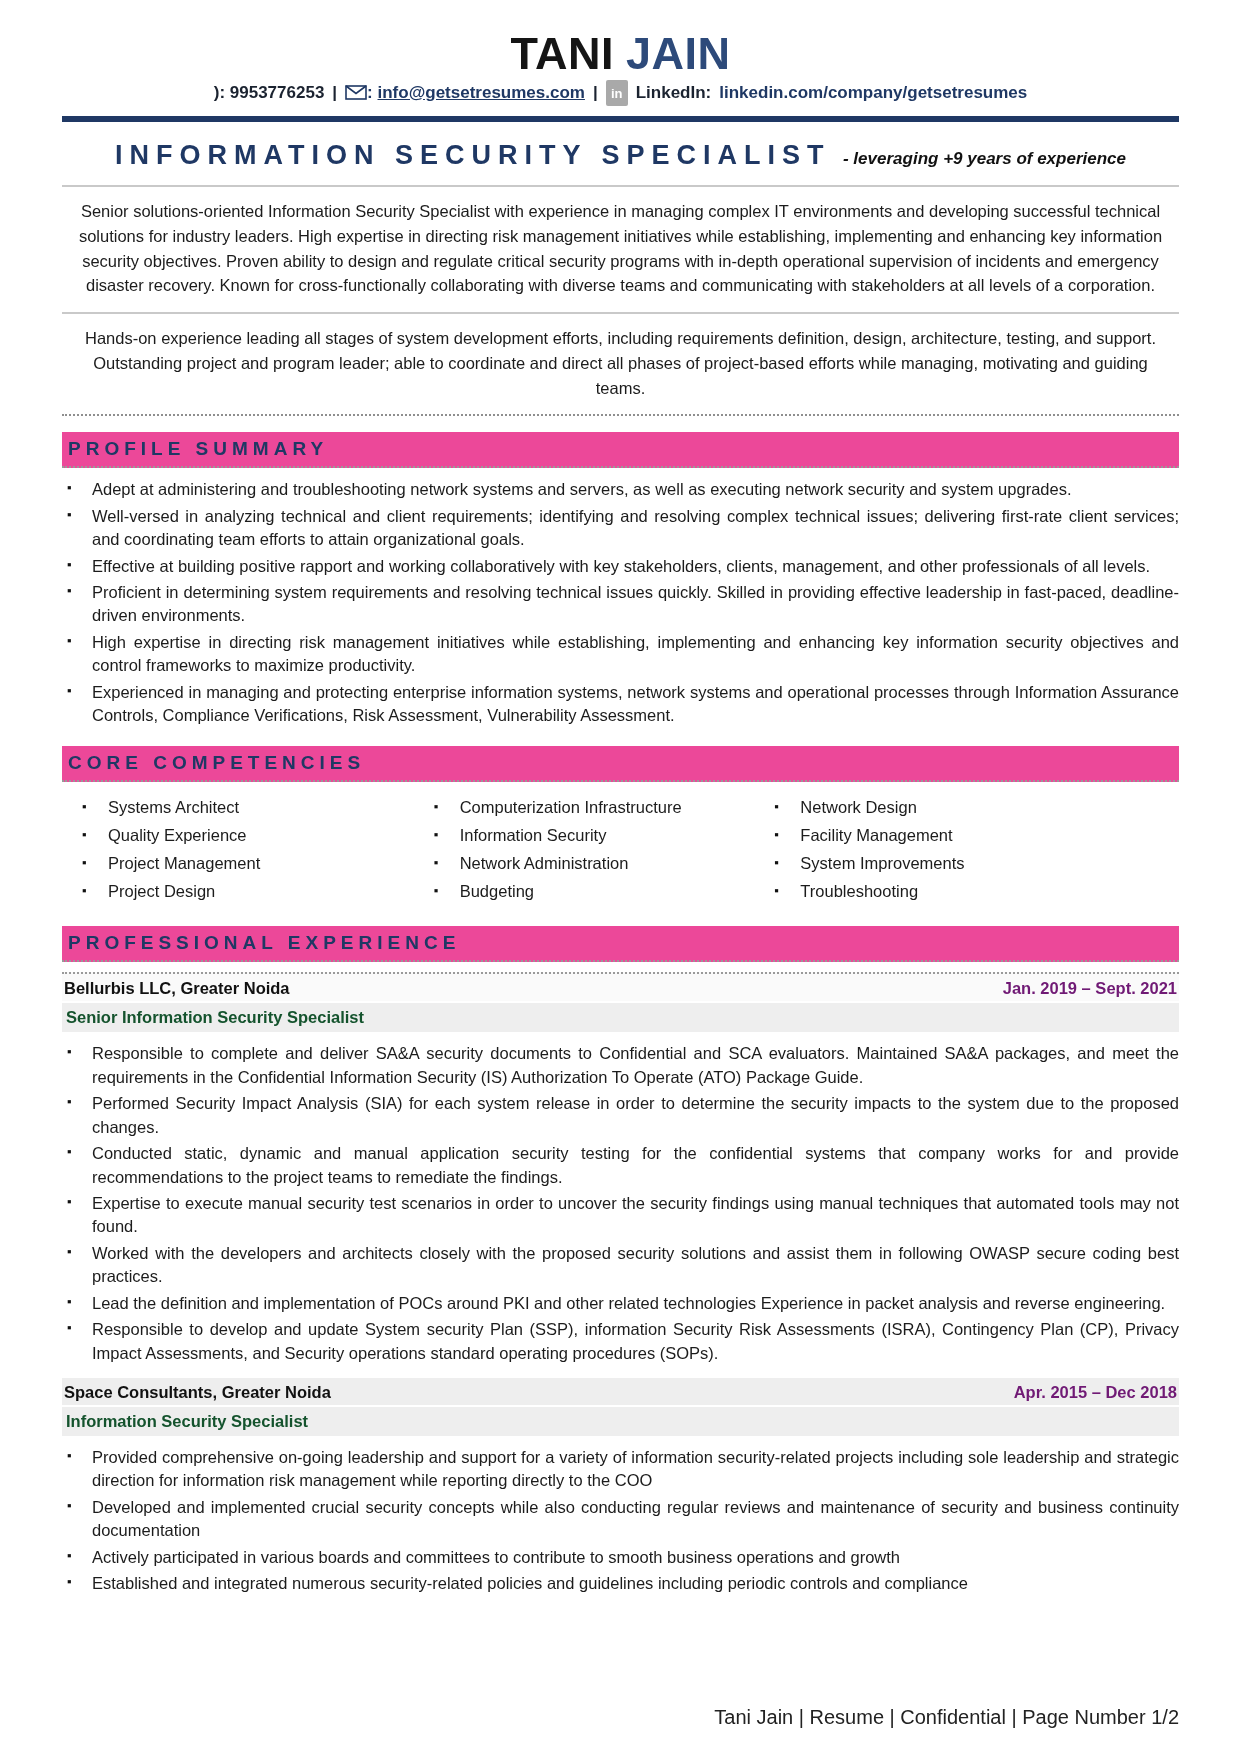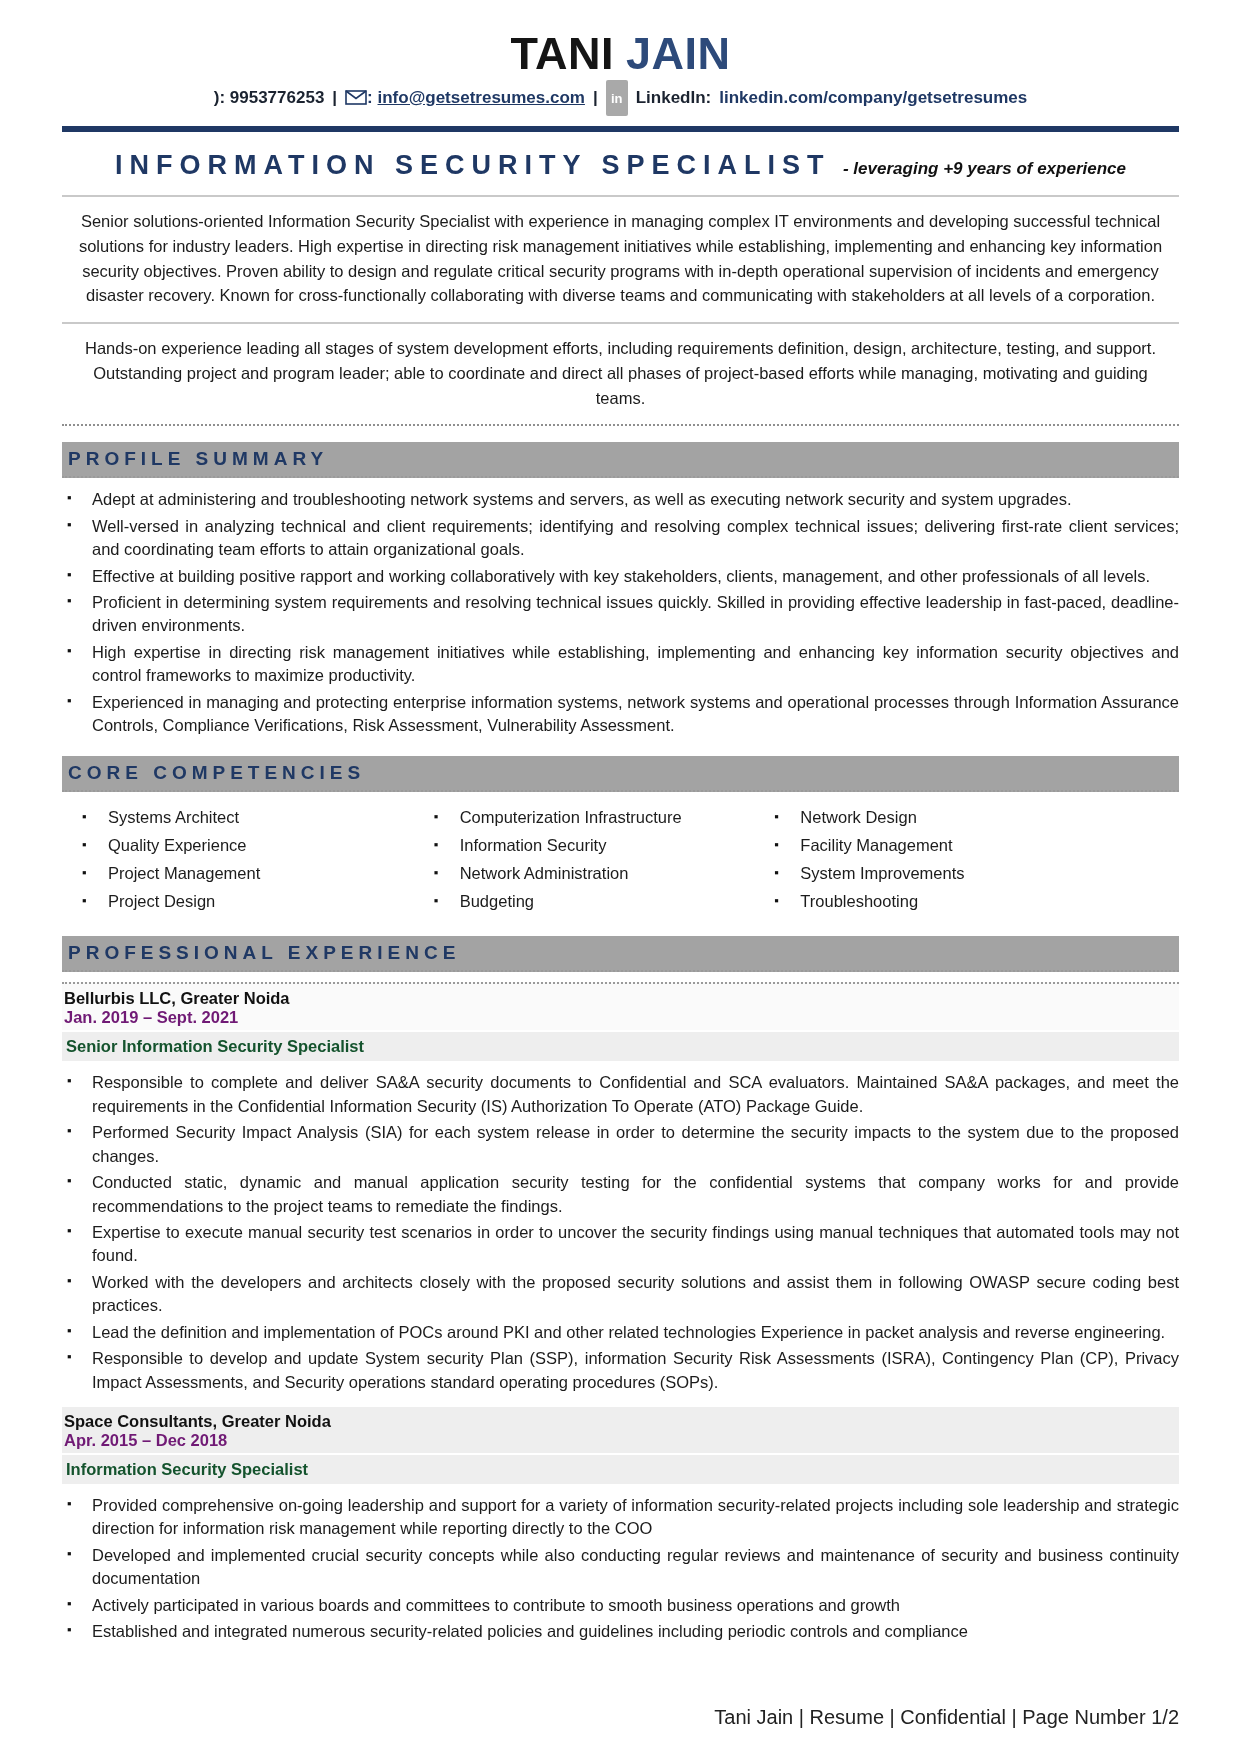--- a/index.html
+++ b/index.html
@@ -11,47 +11,47 @@
     display:flex; flex-direction:column;
   }
   
   .name { text-align:center; font-size:45px; font-weight:800; letter-spacing:0.5px; margin:4px 0 0 0; color:#151515; }
   .name .last { color:#2d4a7a; margin-left:12px; }
   .contact { text-align:center; font-weight:700; font-size:17px; color:#1b2330; display:flex; justify-content:center; align-items:center; gap:8px; }
   .contact .navy { color:#1f3864; }
   .contact a.link { color:#1f3864; text-decoration:underline; }
   .phone-glyph { font-weight:800; color:#1b2330; }
   .env-icon { display:inline-block; vertical-align:-2px; }
-  .in-icon { display:inline-flex; width:22px; height:36px; background:#a9a9a9; color:#ffffff; font-weight:800; font-size:13px; align-items:center; justify-content:center; border-radius:2px; }
+  .in-icon { display:inline-flex; width:22px; height:26px; background:#a9a9a9; color:#ffffff; font-weight:800; font-size:13px; align-items:center; justify-content:center; border-radius:2px; }
   .rule-navy { height:6px; background:#1f3864; margin-top:10px; }
   
   .title-row { text-align:center; margin:18px 0 4px 0; }
   .role-title { color:#1f3864; font-weight:800; font-size:27px; letter-spacing:7px; }
   .role-suffix { font-size:17px; font-weight:700; font-style:italic; color:#111; margin-left:8px; letter-spacing:0;margin-top:13px; }
   .hr-gray { border:none; border-top:2px solid #c9c9c9; margin:10px 0 8px 0; }
   .hr-dotted { border:none; border-top:2px dotted #8f8f8f; margin:10px 0 0 0; }
   .summary-p { text-align:center; font-size:16.5px; line-height:1.5; margin:4px 6px; color:#1c1c1c; }
   
   .section-heading {
-    background:#a3a3a3; color:#1f3864; font-weight:800; font-size:19px;
+    background:#ec4899; color:#1f3864; font-weight:800; font-size:19px;
     letter-spacing:5px; padding:6px 6px 6px 6px; margin-top:16px;
     border-bottom:2px dotted #9a9a9a;
   }
   
   ul.bullets { list-style:none; margin:10px 0 0 0; padding:0; }
   ul.bullets li { position:relative; padding-left:30px; text-align:justify; font-size:16.5px; line-height:1.42; margin-bottom:3px; color:#1c1c1c; }
   ul.bullets li::before { content:"▪"; position:absolute; left:5px; top:1px; font-size:13px; color:#111; }
   
   .comp-grid { display:grid; grid-template-columns:32% 31% 37%; padding:4px 0 0 18px; margin-top:12px; }
   .comp-grid ul { list-style:none; margin:0; padding:0; }
   .comp-grid li { position:relative; padding-left:28px; font-size:16.5px; margin-bottom:9px; color:#1c1c1c; }
   .comp-grid li::before { content:"▪"; position:absolute; left:2px; top:1px; font-size:13px; color:#111; }
   
   .job { margin-top:10px; }
-  .job-header { display:flex; justify-content:space-between; align-items:flex-start; font-weight:700; font-size:16.5px; padding:5px 2px 3px 2px; border-top:2px dotted #9a9a9a; background:#fafafa;flex-direction:column; }
+  .job-header { display:flex; justify-content:space-between; align-items:center; font-weight:700; font-size:16.5px; padding:5px 2px 3px 2px; border-top:2px dotted #9a9a9a; background:#fafafa; }
   .job-company { color:#111; }
   .job-dates { color:#701a75; }
   .job-title-bar { background:#eeeeee; color:#14532d; font-weight:700; font-size:16.5px; padding:5px 4px; margin:2px 0 4px 0; }
   .footer { margin-top:auto; text-align:right; font-size:20px; color:#222; padding-top:14px; }
 </style>
 </head>
 <body>
 
 <div class="page">
 

